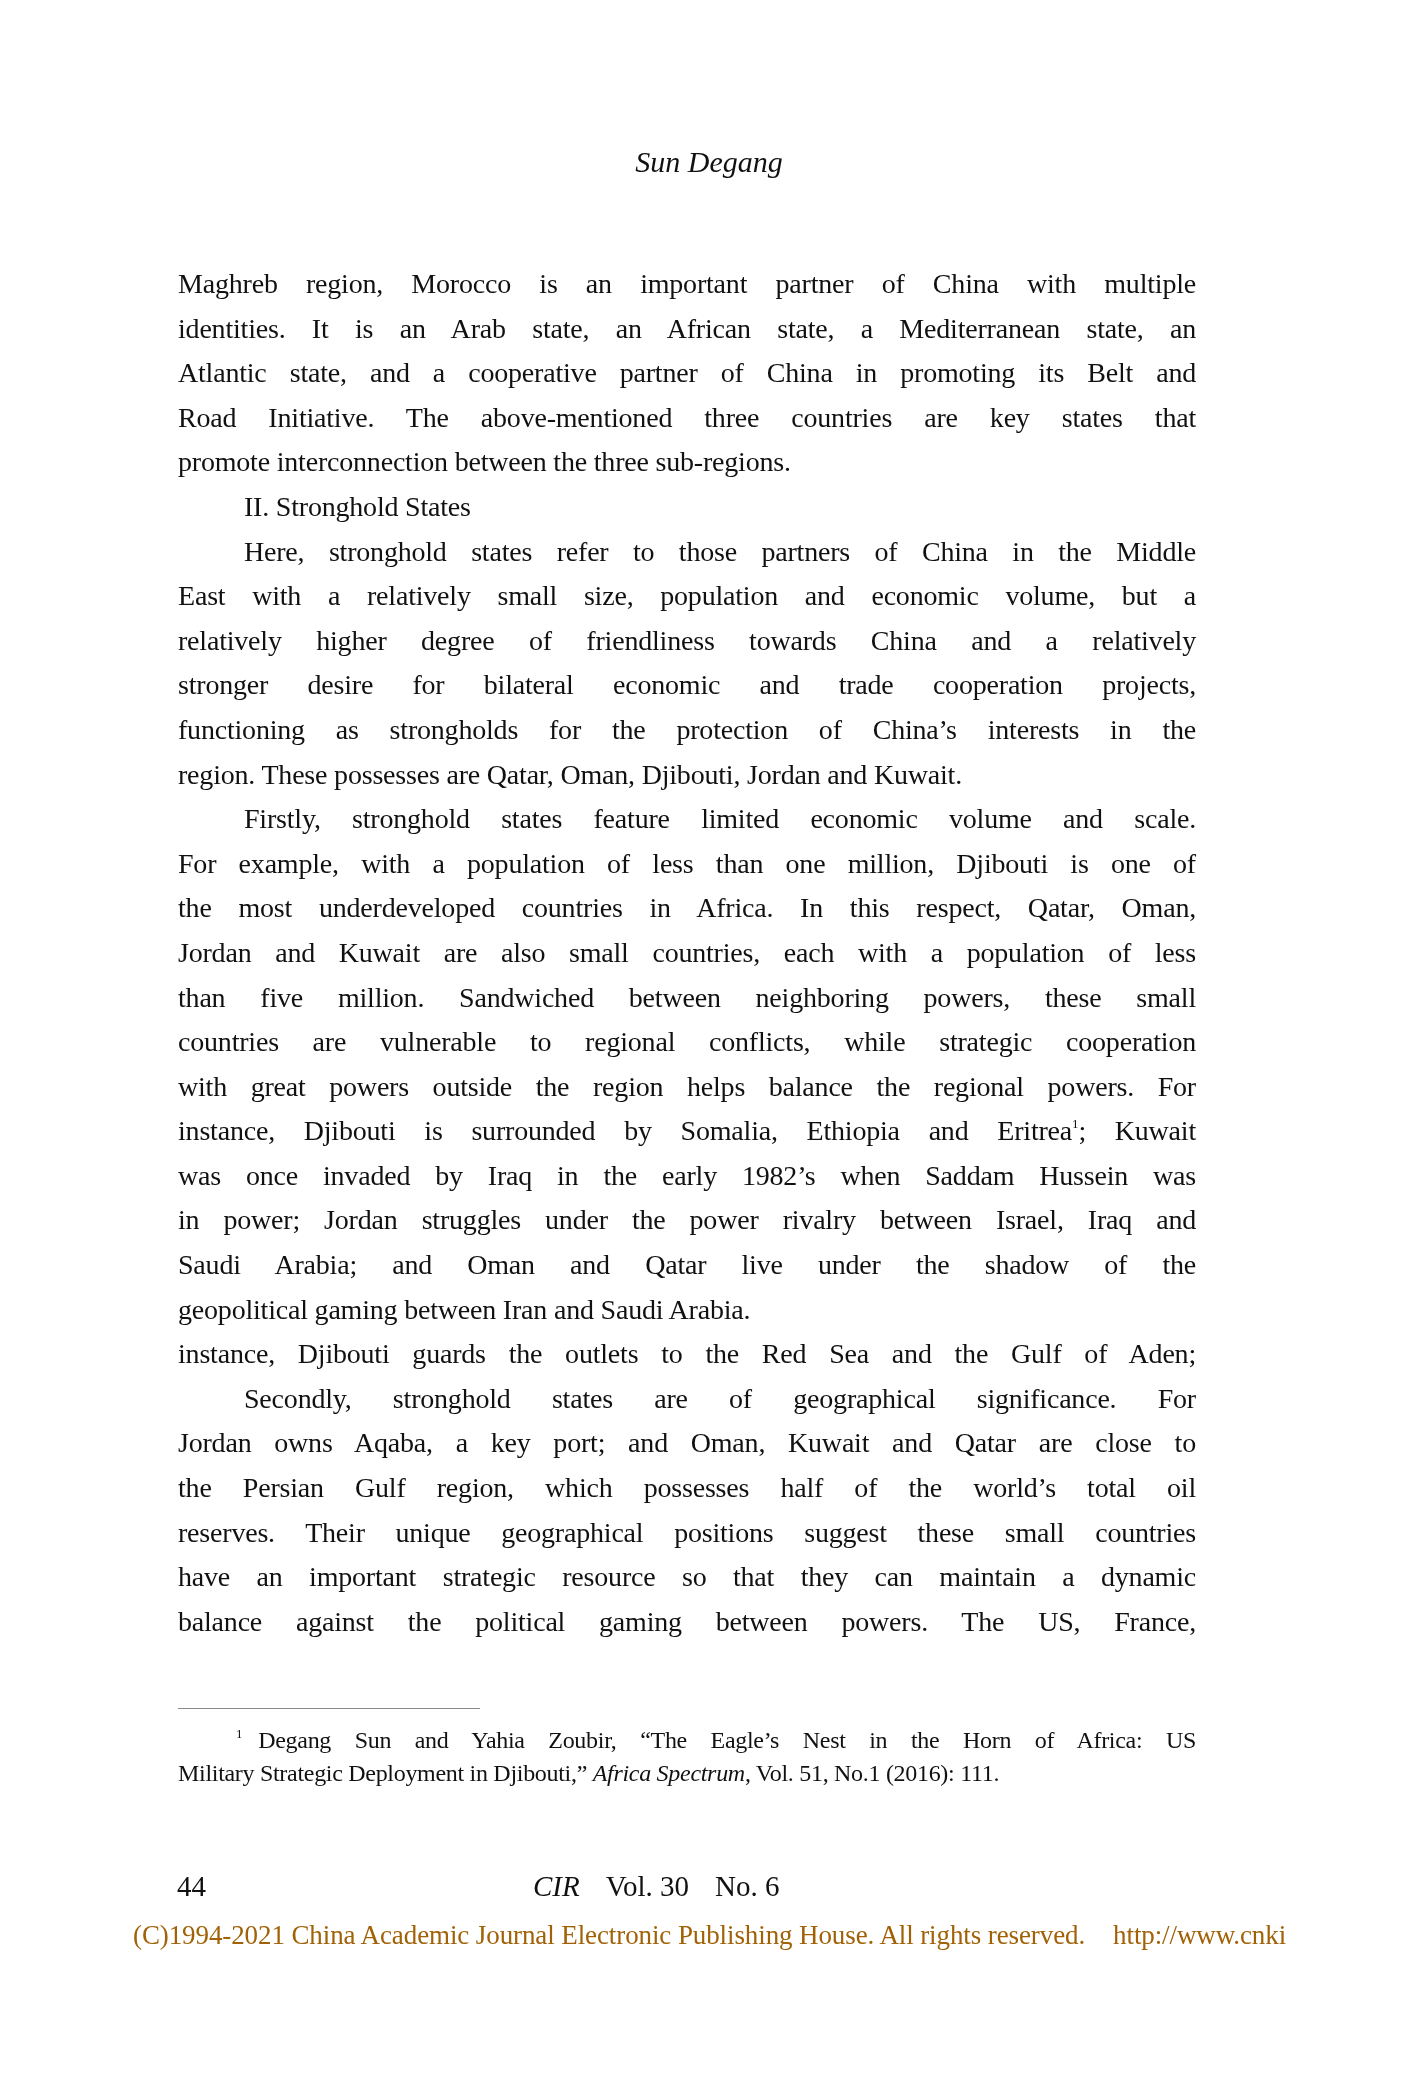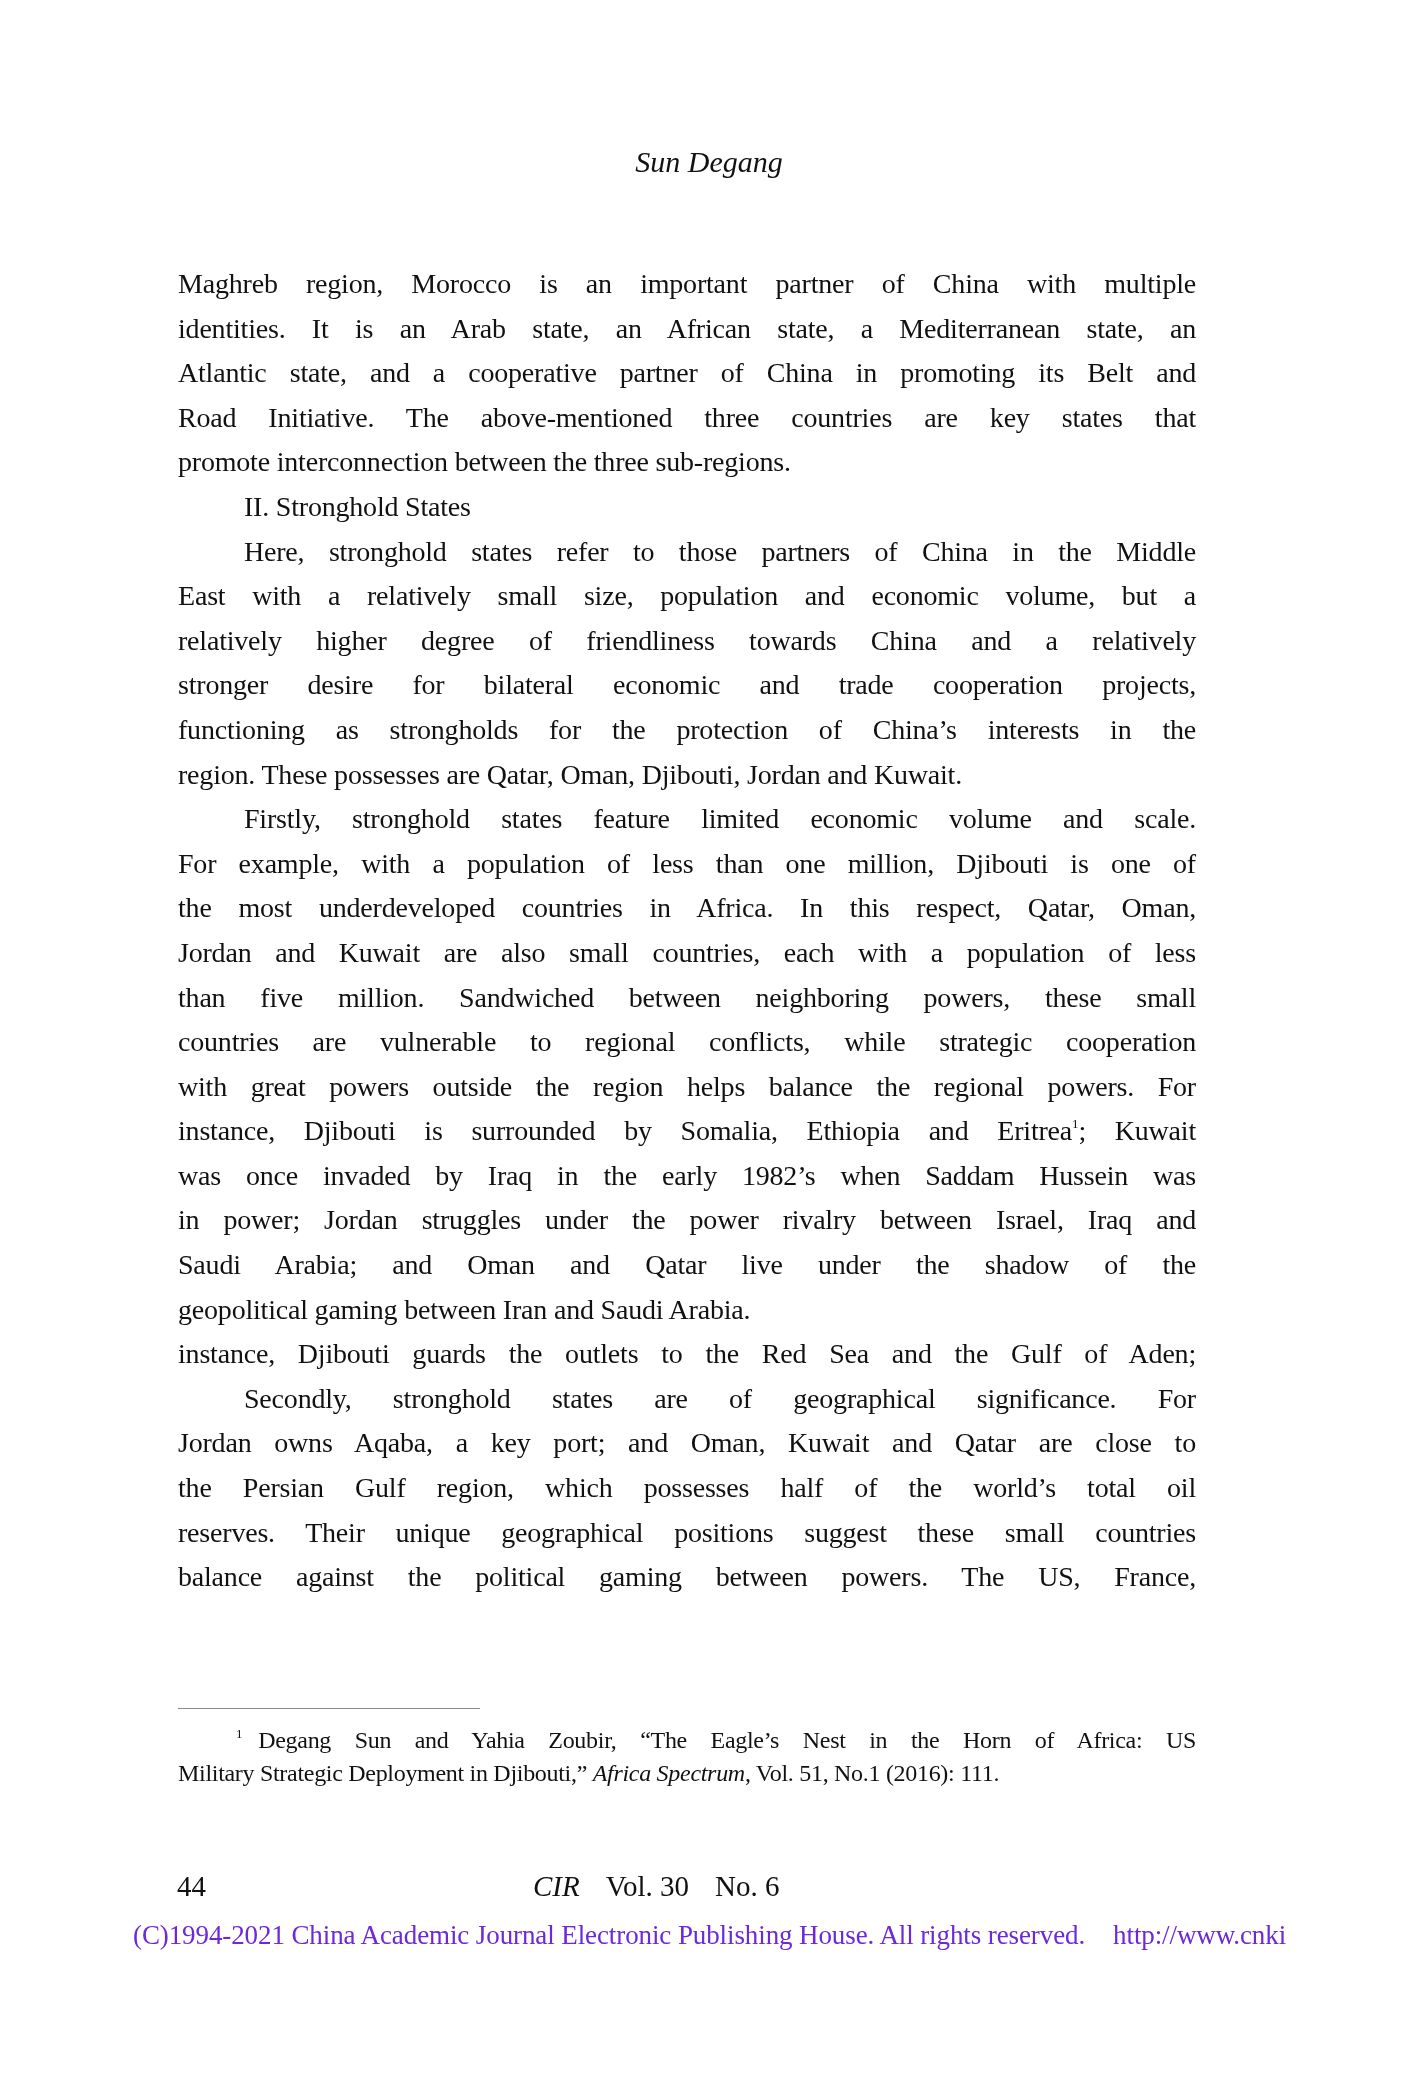--- a/index.html
+++ b/index.html
@@ -112,21 +112,21 @@
     .journal-ref .vol {
       margin-right: 26px;
     }
     .copyright {
       position: absolute;
       top: 1917px;
       left: 133px;
       white-space: nowrap;
       font-size: 27px;
       line-height: 36px;
-      color: #6d28d9;
+      color: #a16207;
       letter-spacing: -0.1px;
     }
     .copyright .url {
       margin-left: 28px;
     }
   </style>
 </head>
 <body>
 
 <div class="running-head">Sun Degang</div>
@@ -166,20 +166,21 @@
     <span class="line">Saudi Arabia; and Oman and Qatar live under the shadow of the</span>
     <span class="line last">geopolitical gaming between Iran and Saudi Arabia.</span>
   </div>
 
   <div>
     <span class="line">instance, Djibouti guards the outlets to the Red Sea and the Gulf of Aden;</span>
     <span class="line indent">Secondly, stronghold states are of geographical significance. For</span>
     <span class="line">Jordan owns Aqaba, a key port; and Oman, Kuwait and Qatar are close to</span>
     <span class="line">the Persian Gulf region, which possesses half of the world’s total oil</span>
     <span class="line">reserves. Their unique geographical positions suggest these small countries</span>
+    <span class="line">have an important strategic resource so that they can maintain a dynamic</span>
     <span class="line">balance against the political gaming between powers. The US, France,</span>
   </div>
 </div>
 
 <div class="footnote-rule"></div>
 
 <div class="footnote">
   <span class="fn-line first"><span class="fn-num">1</span><span>Degang Sun and Yahia Zoubir, “The Eagle’s Nest in the Horn of Africa: US</span></span>
   <span class="fn-line"><span>Military Strategic Deployment in Djibouti,” </span><span class="fn-title-italic">Africa Spectrum</span><span>, Vol. 51, No.1 (2016): 111.</span></span>
 </div>

